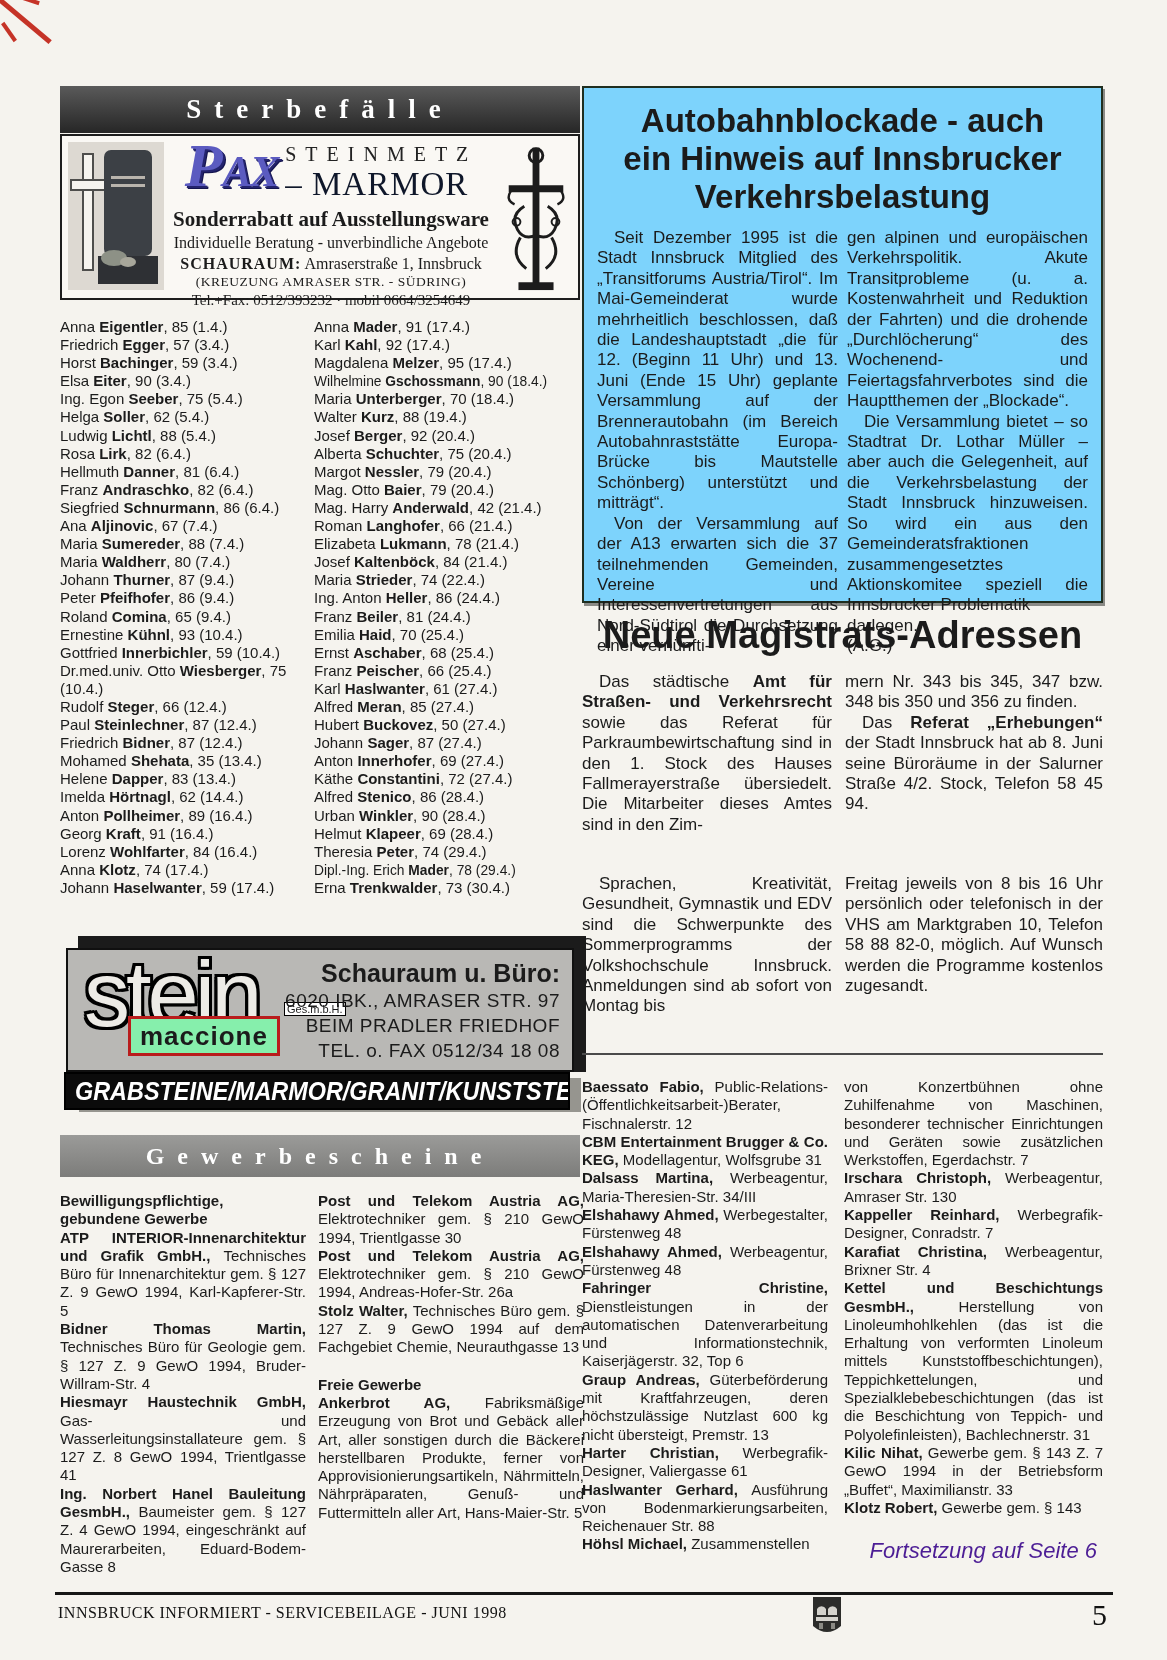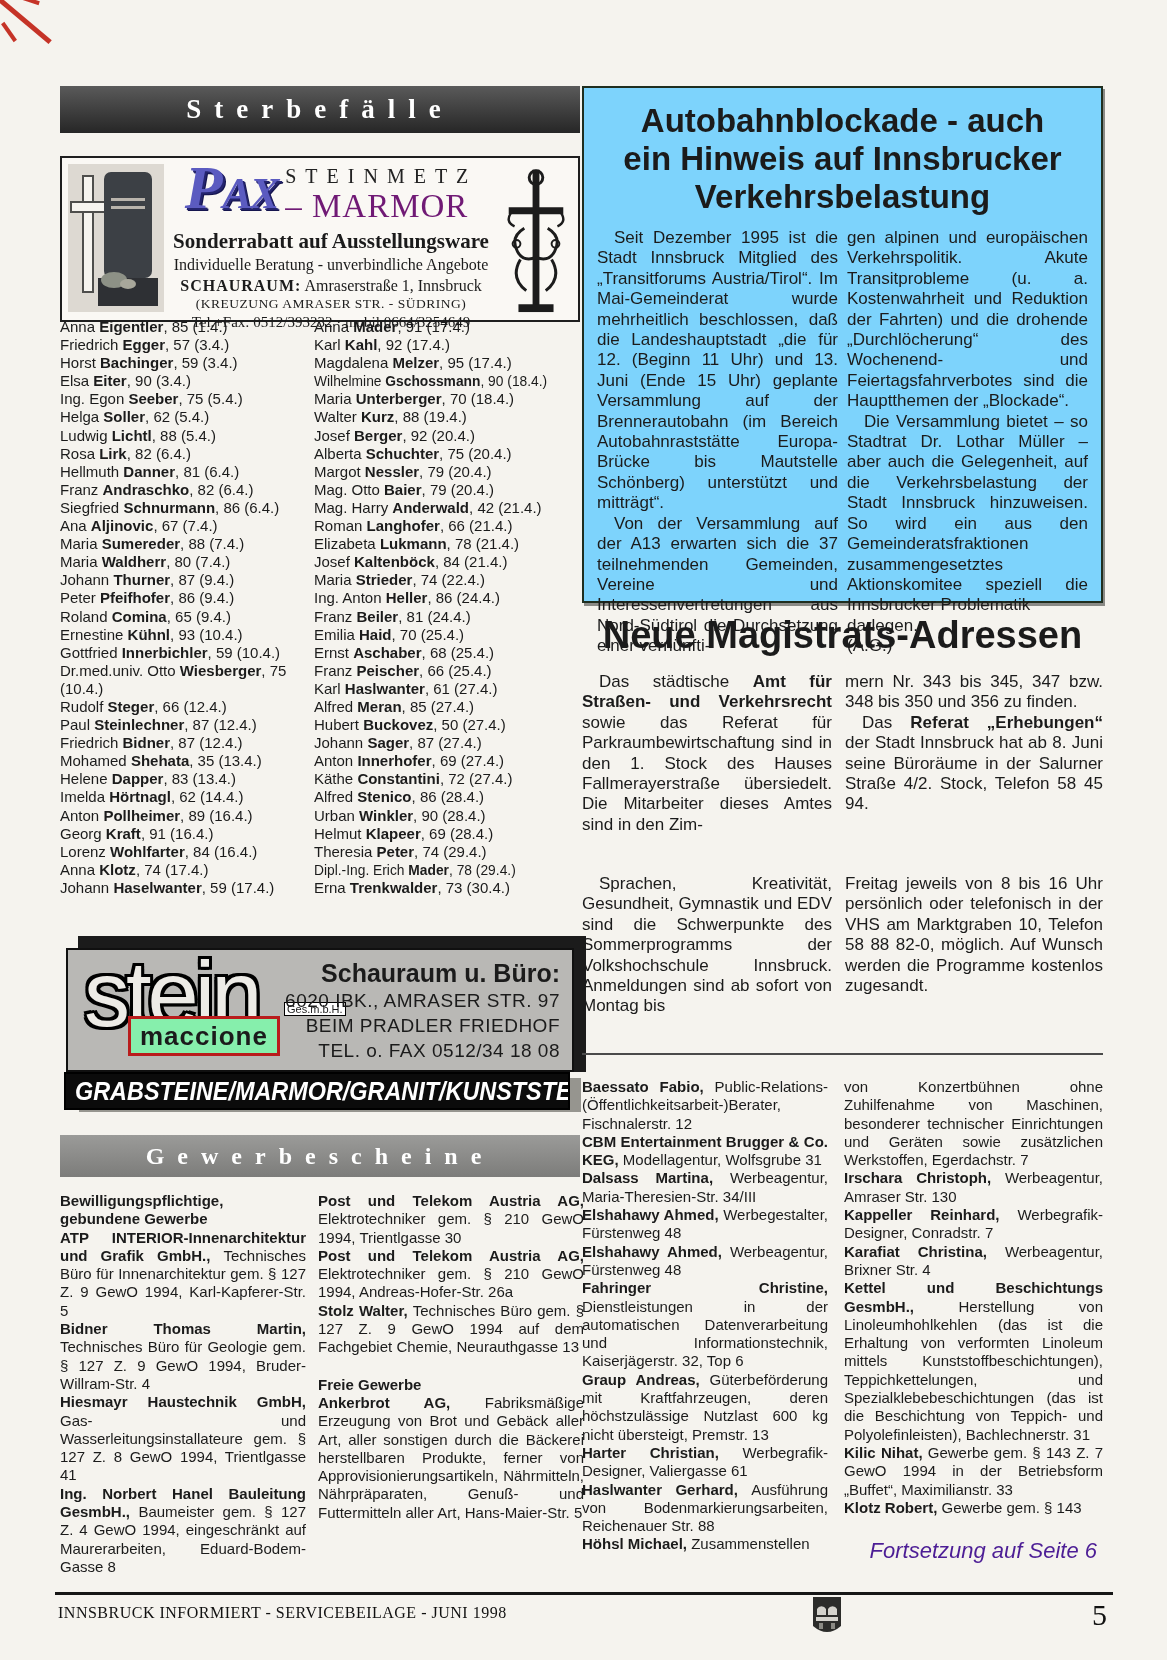--- a/index.html
+++ b/index.html
@@ -16,33 +16,33 @@
   .bar { position:absolute; color:#fff; text-align:center;
          font-family:"Liberation Serif",serif; font-weight:600; }
   .bar-sterbe { left:60px; top:86px; width:520px; height:47px; line-height:47px;
                 font-size:27px; letter-spacing:13px;
                 background:linear-gradient(180deg,#5a5a5a,#262626); }
   .bar-gewerbe { left:60px; top:1135px; width:520px; height:42px; line-height:42px;
                  font-size:24px; letter-spacing:13px;
                  background:linear-gradient(180deg,#9b9b99,#7c7c7a); }
 
   
-  .pax-box { position:absolute; left:60px; top:156px; width:520px; height:166px;
+  .pax-box { position:absolute; left:60px; top:134px; width:520px; height:166px;
              background:#faf8f4; border:2px solid #1e1e1e; box-sizing:border-box; }
   .tombstone { position:absolute; left:6px; top:6px; width:96px; height:148px; }
   .pax-cross { position:absolute; right:2px; top:4px; width:80px; height:152px; }
   .pax-center { position:absolute; left:106px; right:84px; top:4px; text-align:center;
                 font-family:"Liberation Serif",serif; }
   .pax-brandrow { display:flex; align-items:center; justify-content:center; gap:8px; height:66px; }
   .pax-logo { font-style:italic; font-weight:bold; line-height:60px; white-space:nowrap;
               color:#5b5bc0; text-shadow:2px 2px 0 #24246e,3px 3px 0 #15154e; }
   .pax-P  { font-size:62px; } .pax-AX { font-size:44px; letter-spacing:-2px; }
   .pax-brandright { text-align:left; }
   .steinmetz { font-size:20px; letter-spacing:9px; color:#222; }
-  .marmor    { font-size:33px; letter-spacing:1px; color:#701a75; }
+  .marmor    { font-size:33px; letter-spacing:1px; color:#0f172a; }
   .pax-l1 { font-size:21px; font-weight:bold; margin-top:1px; }
   .pax-l2 { font-size:16px; margin-top:2px; }
   .pax-l3 { font-size:16px; margin-top:3px; }
   .pax-l3 b { letter-spacing:1px;margin-top:28px; }
   .pax-l4 { font-size:13.5px; margin-top:1px; letter-spacing:0.5px; }
   .pax-l5 { font-size:15px; margin-top:2px; }
 
   
   .death-cols { position:absolute; left:60px; top:318px; width:525px; display:flex; }
   .dcol1 { width:254px; } .dcol2 { width:271px; }

